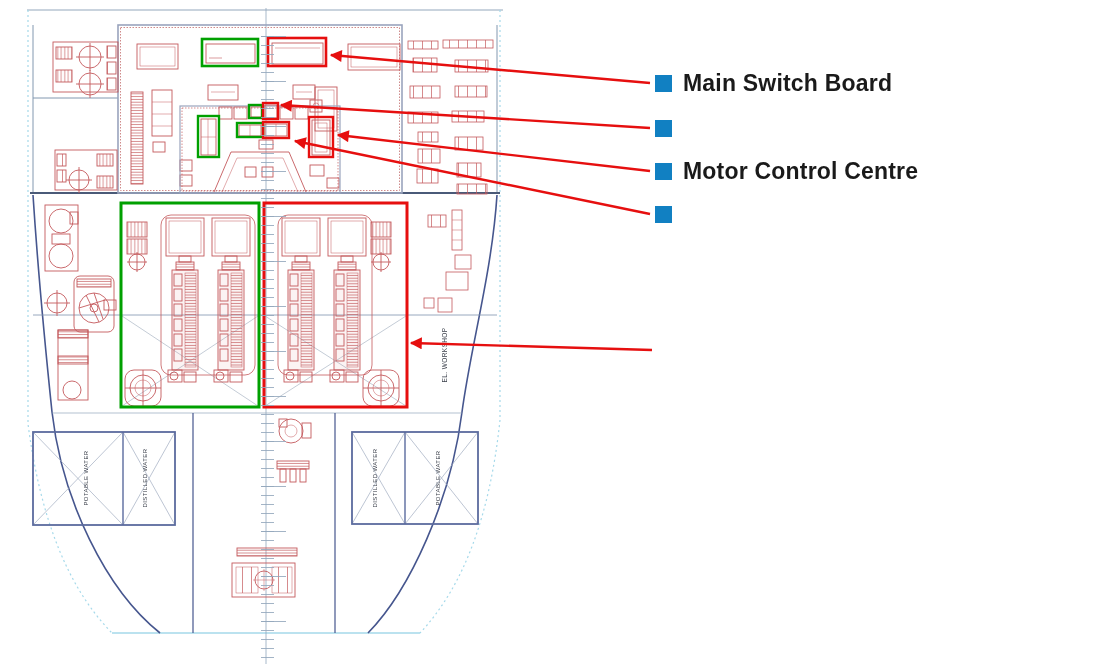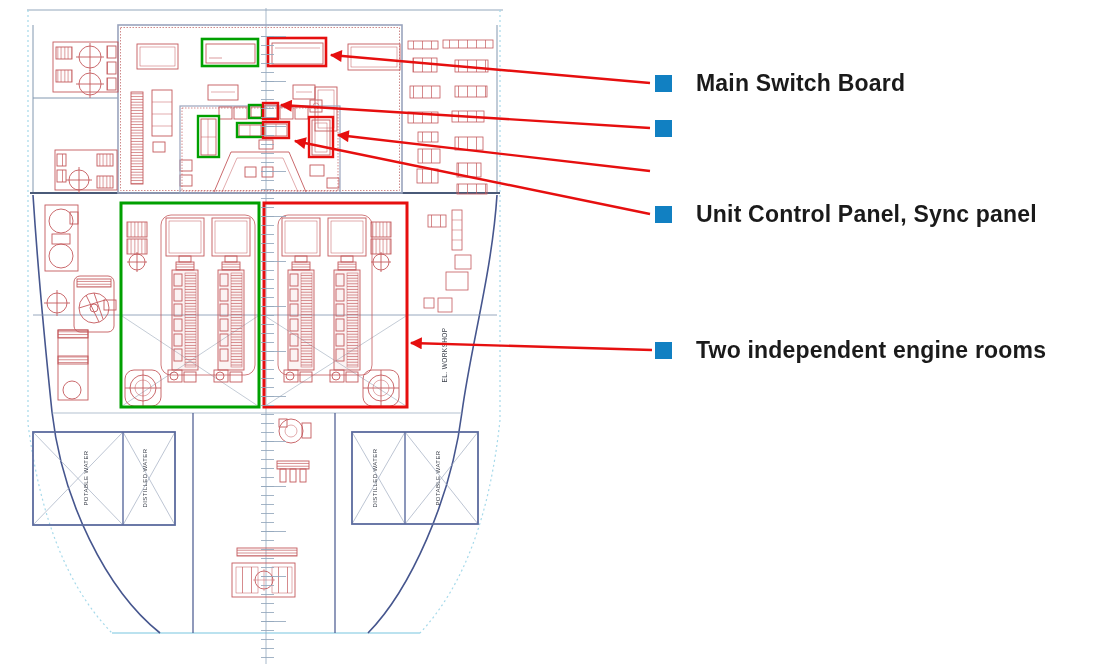--- a/index.html
+++ b/index.html
@@ -1,19 +1,19 @@
 <!DOCTYPE html>
 <html><head>
 <meta charset="utf-8">
 <style>
   html,body{margin:0;padding:0;background:#fff;}
   .stage{position:relative;width:1117px;height:664px;background:#ffffff;overflow:hidden;
          font-family:"Liberation Sans",sans-serif;}
   svg{position:absolute;left:0;top:0;}
-  .ann{position:absolute;left:655px;display:flex;align-items:center;gap:24px;height:24px;}
+  .ann{position:absolute;left:655px;display:flex;align-items:center;gap:11px;height:24px;}
   .bullet{width:17px;height:17px;background:#1180c2;flex:0 0 auto;}
   .ann-text{font-weight:bold;font-size:23px;line-height:1;color:#1a1a1a;white-space:nowrap;
             letter-spacing:0.2px;font-family:"Liberation Sans",sans-serif;}
   
   .ticks-small{position:absolute;left:261px;top:36px;width:13px;height:624px;
     background:repeating-linear-gradient(to bottom,#93a7bc 0 1px,transparent 1px 9px);opacity:.85;}
   .ticks-long{position:absolute;left:261px;top:36px;width:25px;height:624px;
     background:repeating-linear-gradient(to bottom,#93a7bc 0 1px,transparent 1px 45px);opacity:.85;}
   .tanktext{font-family:"Liberation Sans",sans-serif;font-size:6px;fill:#3a3f4a;letter-spacing:.4px;}
   .roomtext{font-family:"Liberation Sans",sans-serif;font-size:6.5px;fill:#3a3f4a;letter-spacing:.4px;}
@@ -287,22 +287,21 @@
   <div class="ticks-small"></div>
   <div class="ticks-long"></div>
 
   <div class="ann" style="top:71px">
     <span class="bullet"></span>
     <span class="ann-text">Main Switch Board</span>
   </div>
   <div class="ann" style="top:116px">
     <span class="bullet"></span>
   </div>
+  <div class="ann" style="top:159px">
+    <span class="bullet"></span>
+    <span class="ann-text">Motor Control Centre</span>
+  </div>
   <div class="ann" style="top:202px">
     <span class="bullet"></span>
-    <span class="ann-text">Unit Control Panel, Sync panel</span>
   </div>
-  <div class="ann" style="top:338px">
-    <span class="bullet"></span>
-    <span class="ann-text">Two independent engine rooms</span>
-  </div>
 
 </div>
 
 </body></html>

